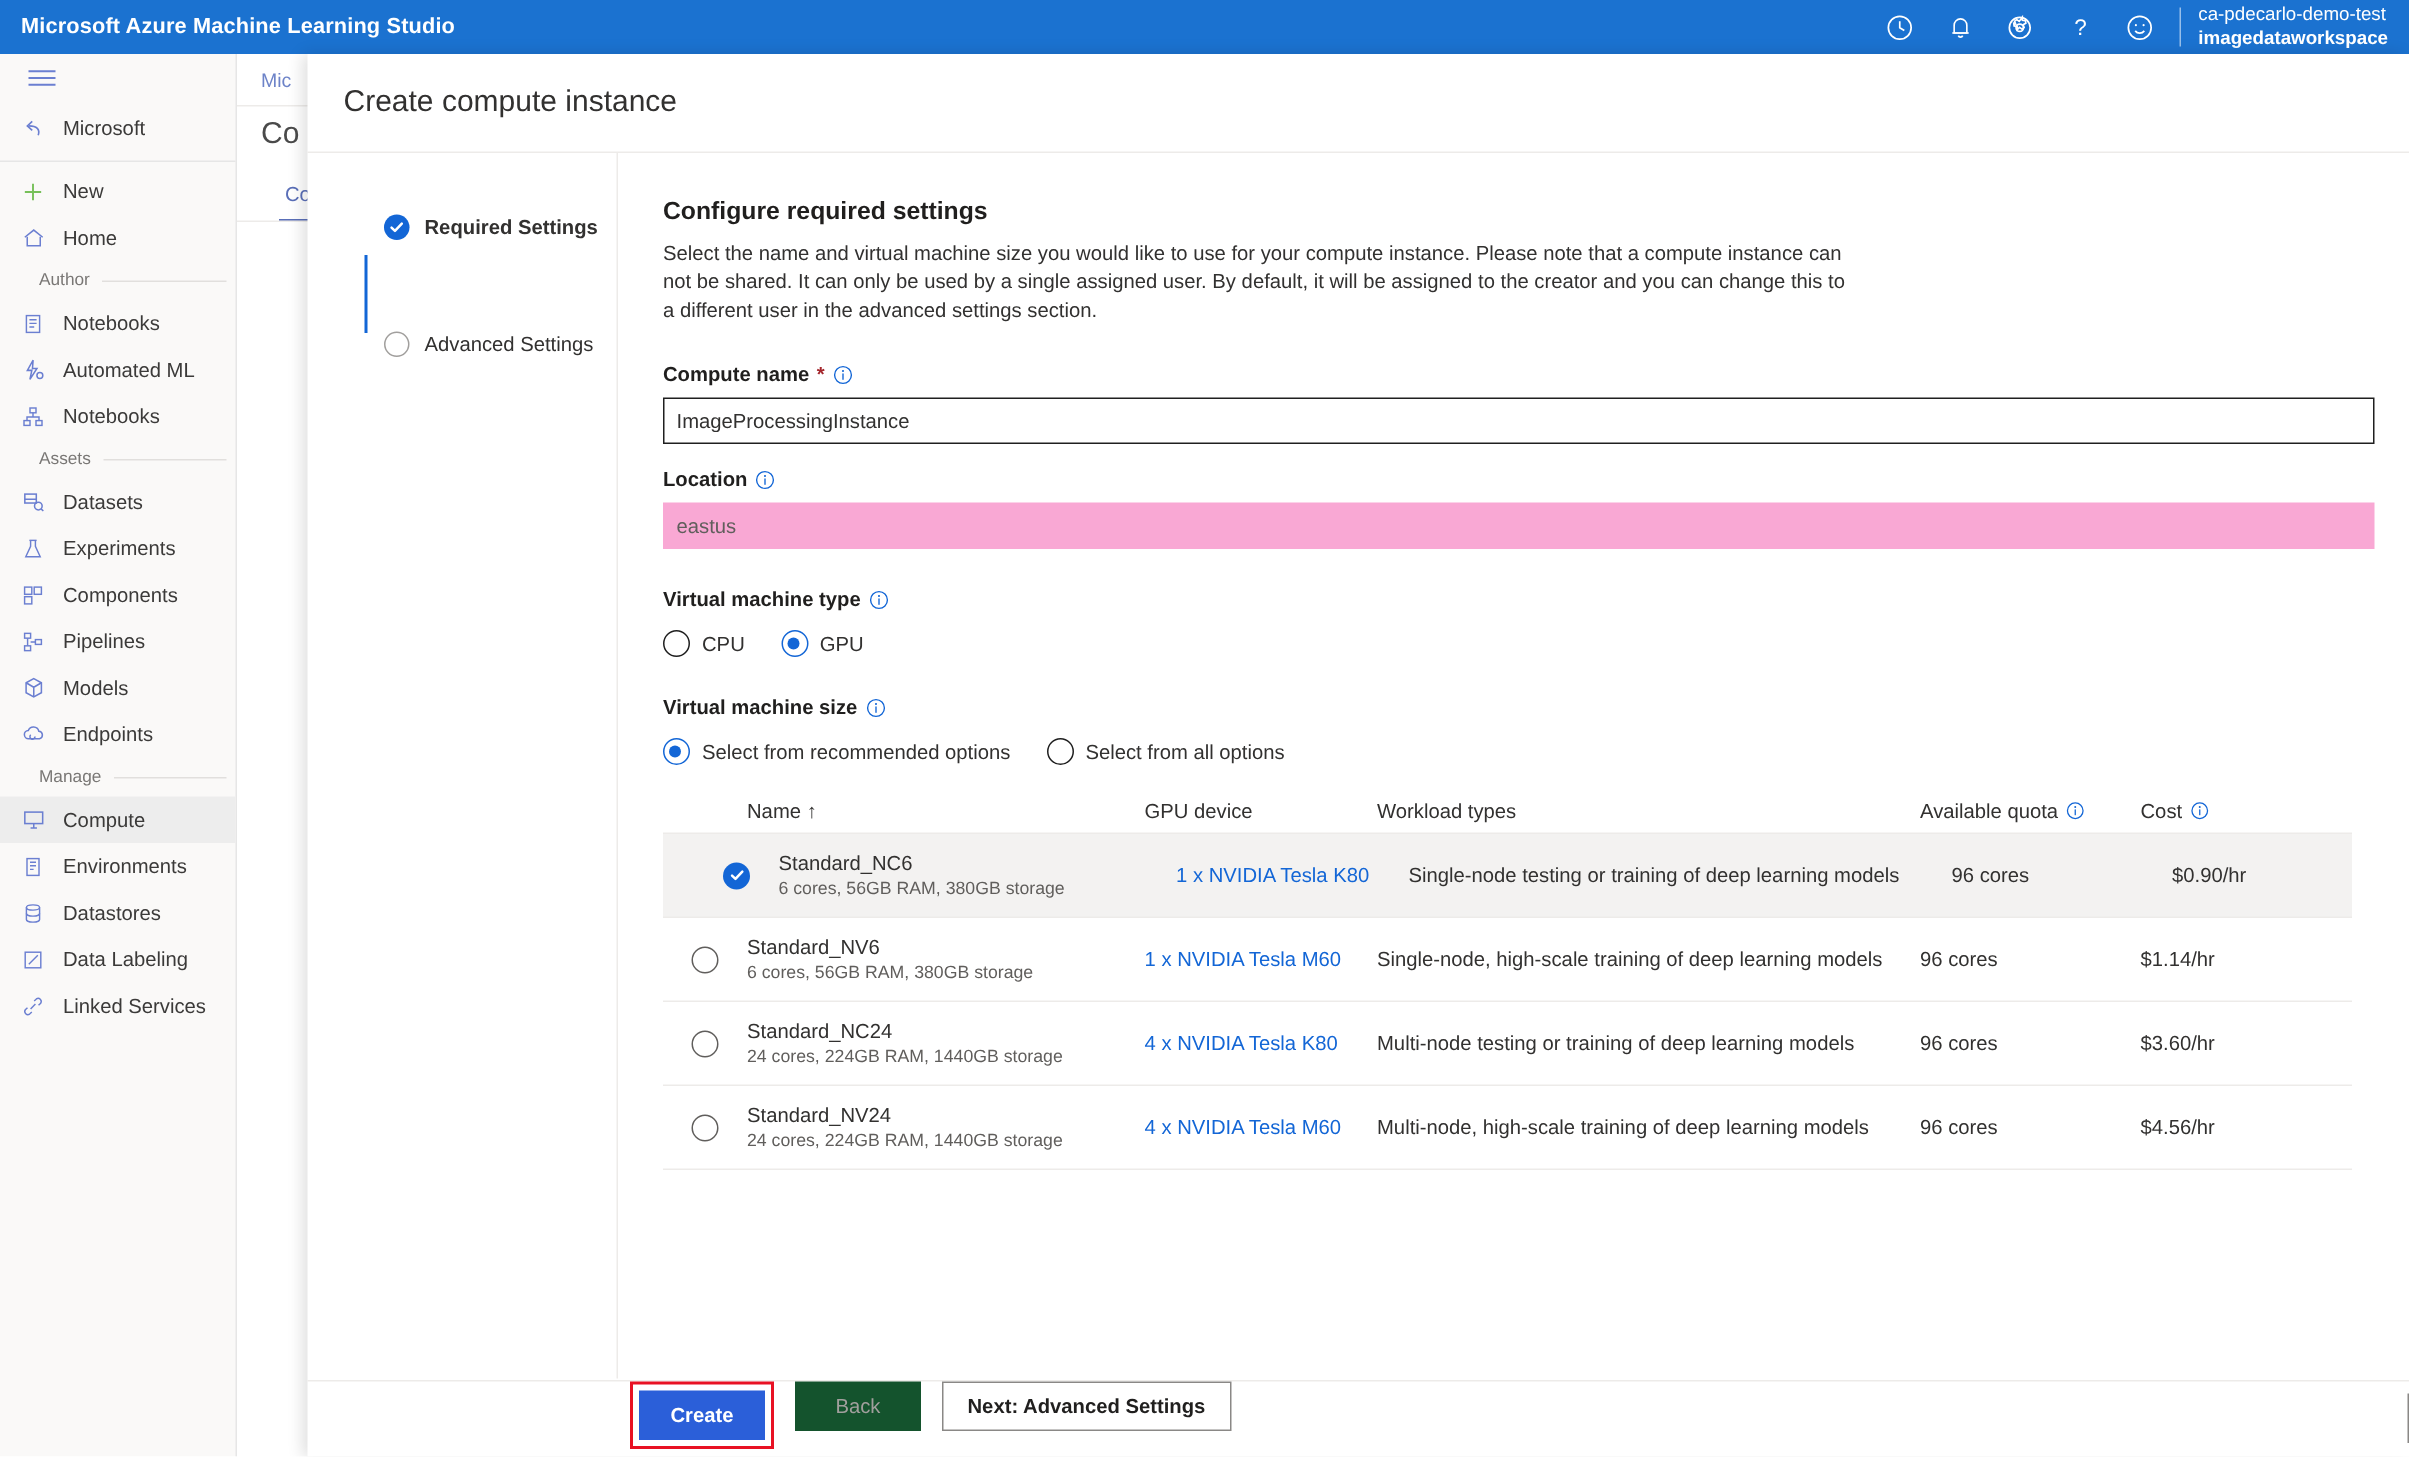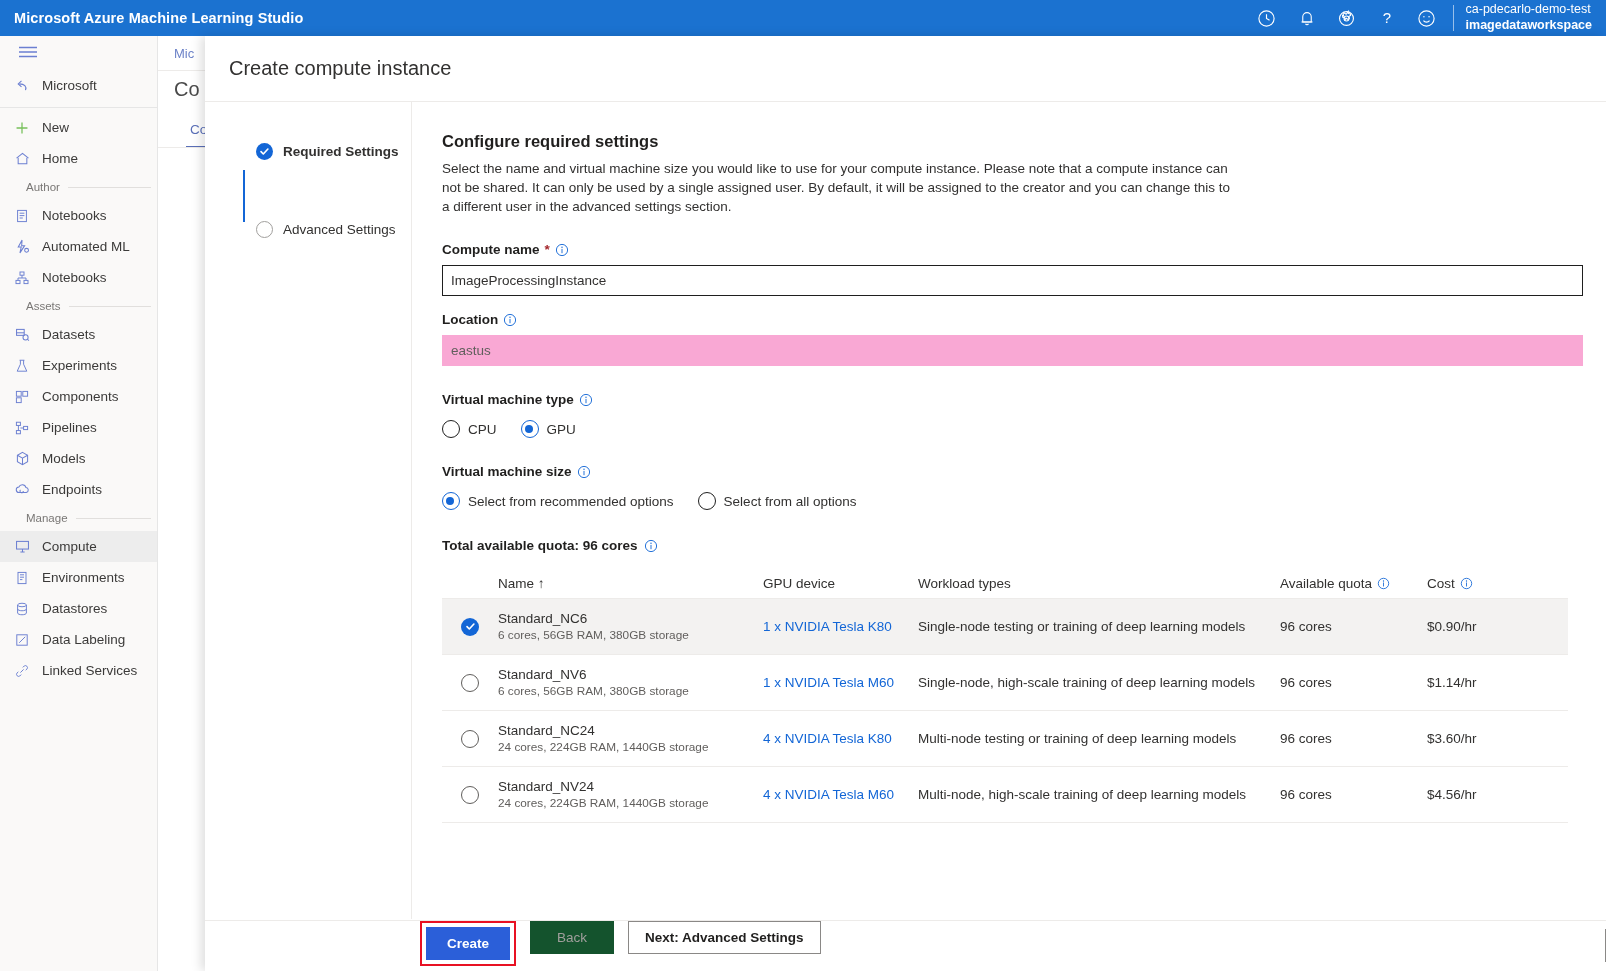--- a/index.html
+++ b/index.html
@@ -165,21 +165,21 @@
   
   .vm-table { width: 1126px; font-size: 13.5px; }
   .vm-head {
     display: flex; align-items: center; height: 30px;
     font-size: 13.5px; color: #323130; border-bottom: 1px solid #edebe9;
   }
   .vm-row {
     display: flex; align-items: center; height: 56px;
     border-bottom: 1px solid #edebe9;
   }
-  .vm-row.selected { background: #f3f2f1; }
+  .vm-row.selected { background: #f3f2f1; justify-content: flex-end; }
   .c-check { width: 56px; flex: 0 0 56px; display: flex; justify-content: center; align-items: center; }
   .c-name  { width: 265px; flex: 0 0 265px; }
   .c-gpu   { width: 155px; flex: 0 0 155px; }
   .c-work  { width: 362px; flex: 0 0 362px; }
   .c-quota { width: 147px; flex: 0 0 147px; }
   .c-cost  { width: 120px; flex: 0 0 120px; }
   .hcell { display: flex; align-items: center; gap: 5px; white-space: nowrap; color: #323130; }
   .vm-name-main { font-size: 13.5px; color: #323130; line-height: 1.35; }
   .vm-name-sub { font-size: 11.8px; color: #605e5c; line-height: 1.35; }
   .vm-gpu-link { color: #1366d6; font-size: 13.5px; white-space: nowrap; }
@@ -570,30 +570,20 @@
             <span class="radio on"></span>
             <span class="radio-label">Select from recommended options</span>
           </div>
           <div class="radio-opt" style="margin-left:24px;">
             <span class="radio"></span>
             <span class="radio-label">Select from all options</span>
           </div>
         </div>
 
         
-        <div class="quota-line" style="margin-top:28px;">
-          <span>Total available quota: 96 cores</span>
-          <span class="info-ico">
-            <svg width="14" height="14" viewBox="0 0 16 16" fill="none" stroke="#1366d6" stroke-width="1.05">
-              <circle cx="8" cy="8" r="6.4"></circle>
-                <path d="M8 7.2v4" stroke-linecap="round"></path>
-                <circle cx="8" cy="4.9" r=".8" fill="#1366d6" stroke="none"></circle>
-            </svg>
-          </span>
-        </div>
 
         
         <div class="vm-table" style="margin-top:16px;">
           <div class="vm-head">
             <div class="c-check"></div>
             <div class="c-name hcell">
               <span>Name ↑</span>
             </div>
             <div class="c-gpu hcell">
               <span>GPU device</span>

